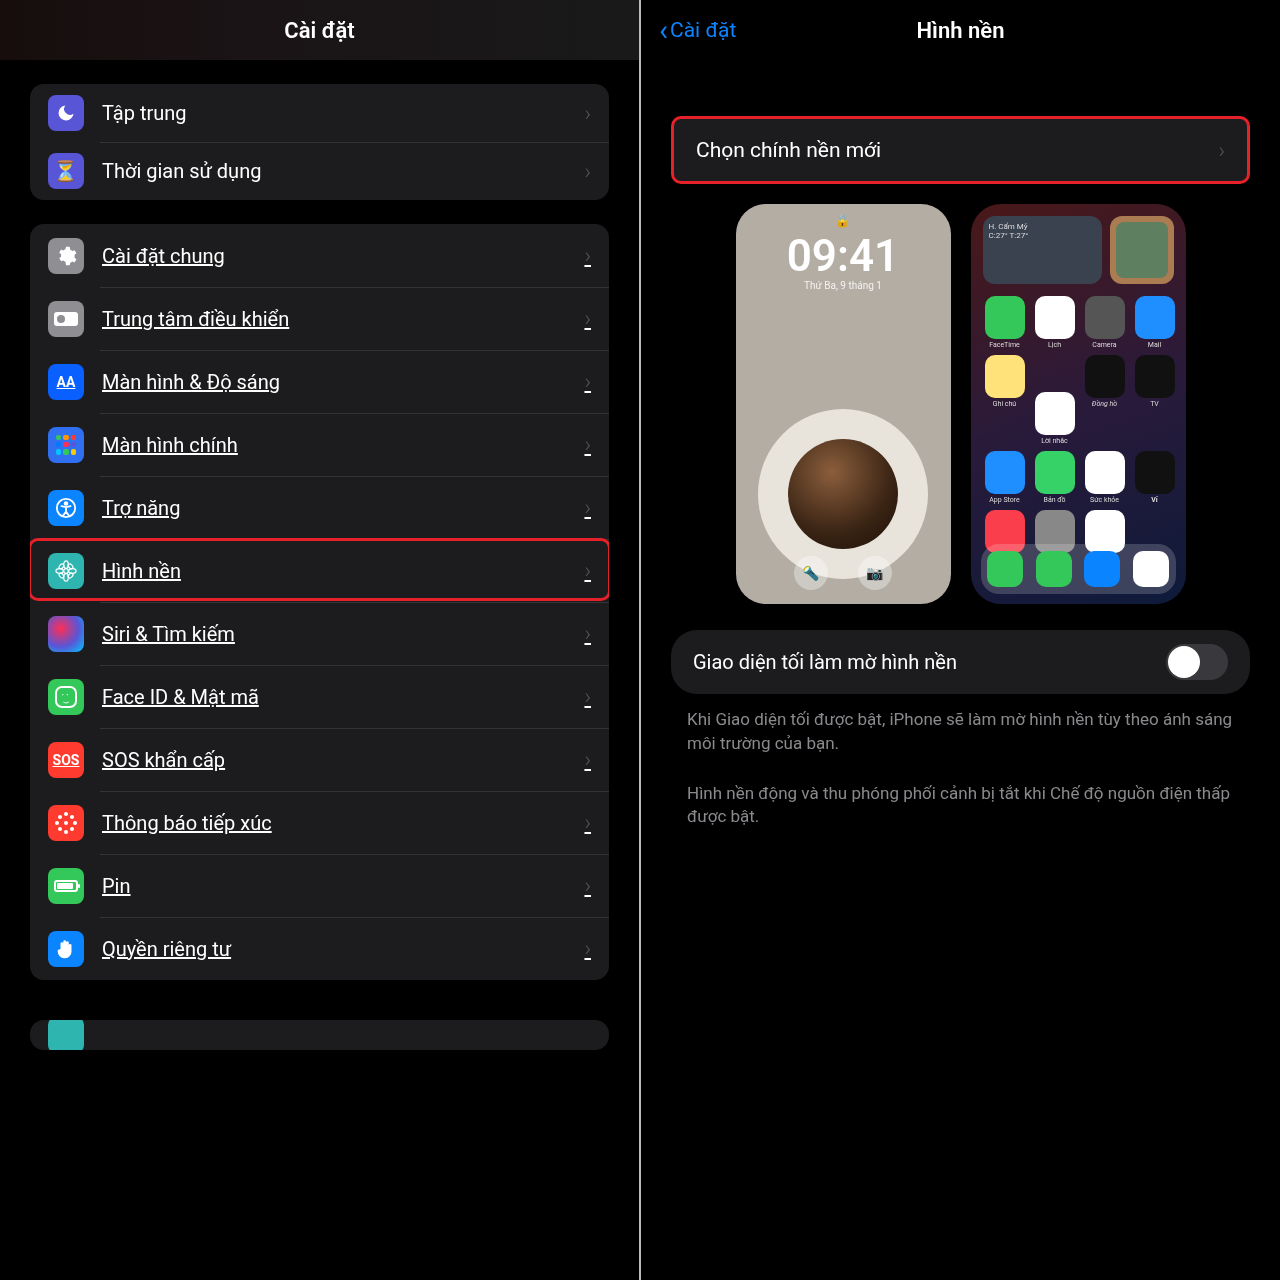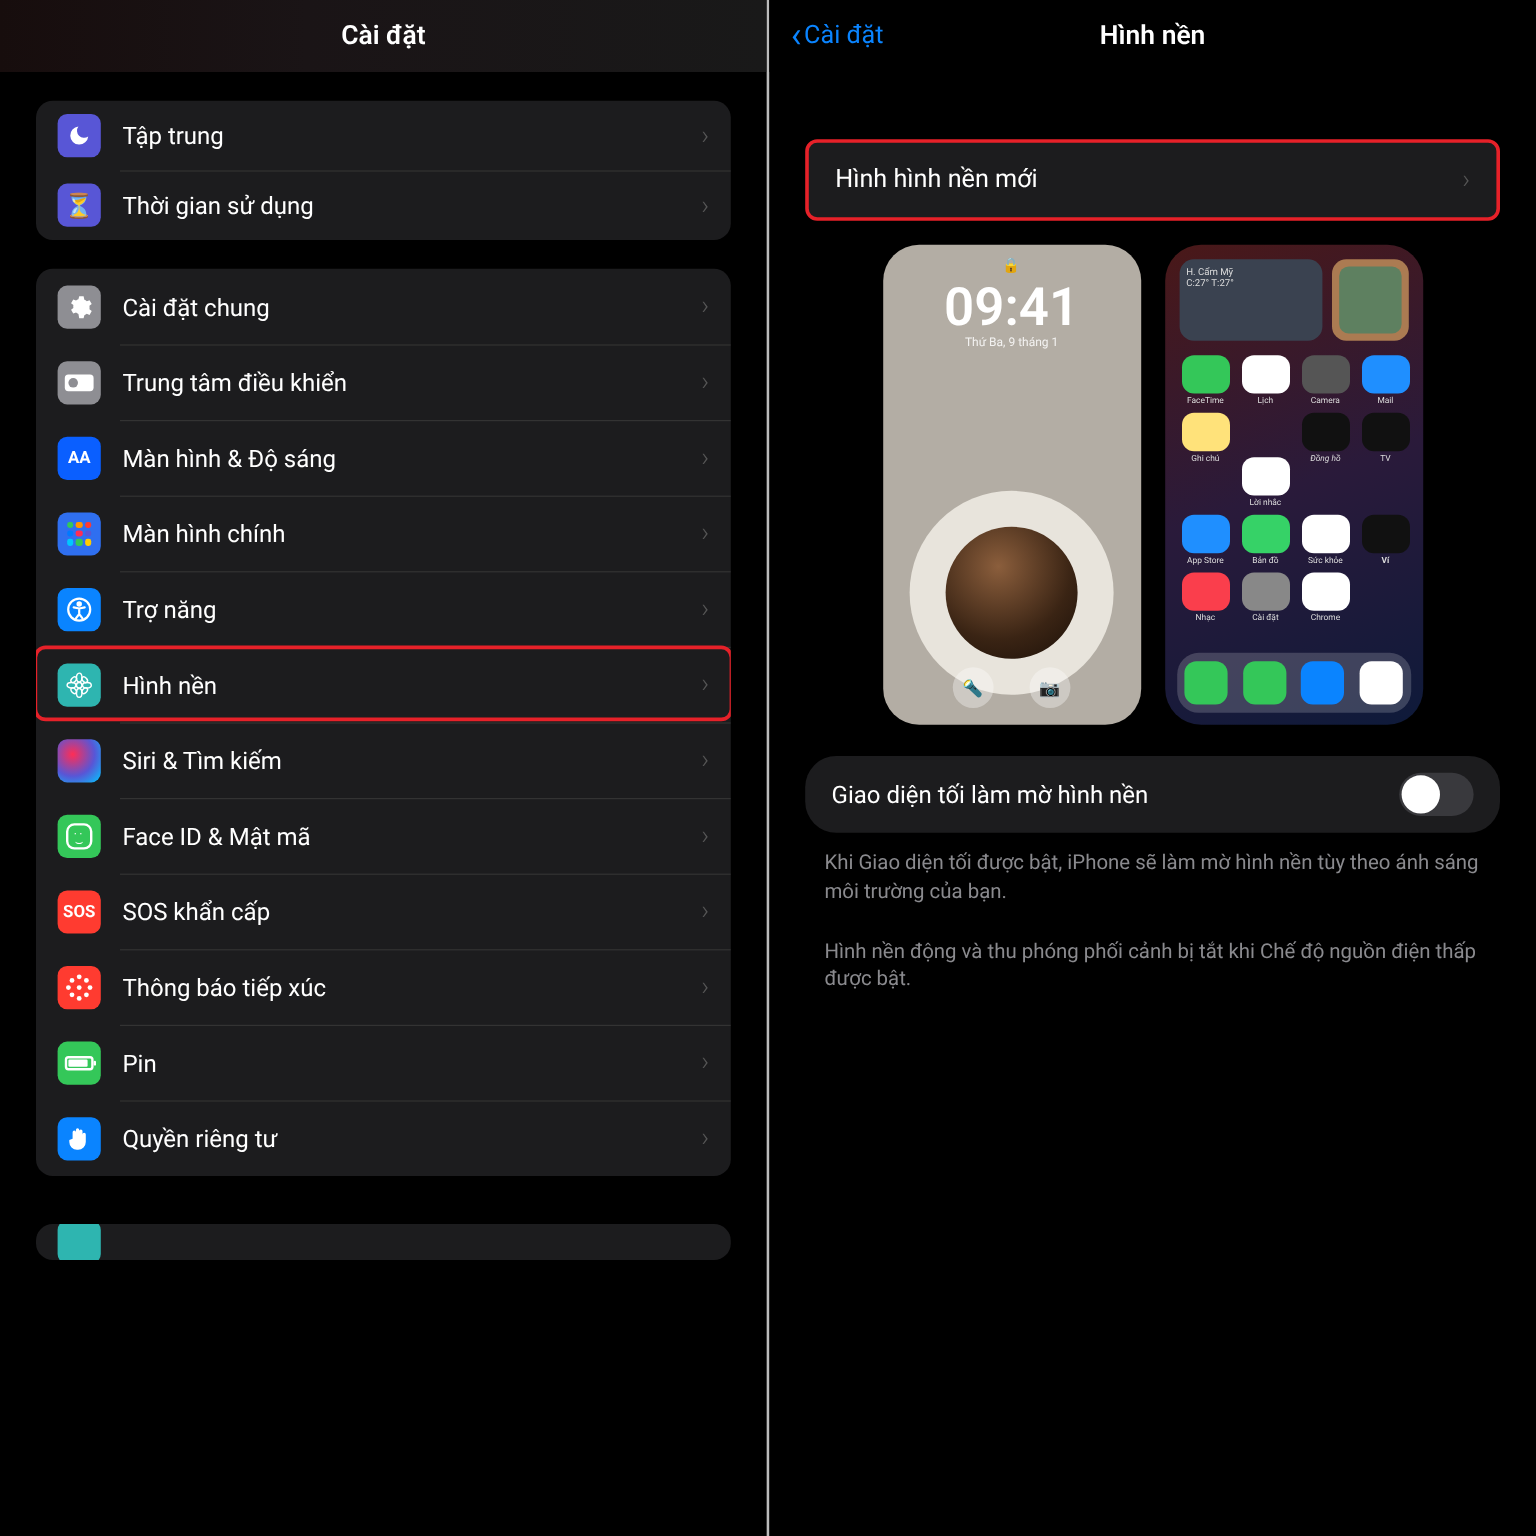--- a/index.html
+++ b/index.html
@@ -41,21 +41,21 @@
 .cup-inner{width:110px;height:110px;border-radius:50%;background:radial-gradient(circle at 40% 30%,#8b5e3c 0%,#3a2414 60%,#1a0f08 100%);}
 .phone .dock{position:absolute;bottom:14px;left:0;right:0;display:flex;justify-content:center;gap:30px;}
 .dock-btn{width:34px;height:34px;border-radius:50%;background:rgba(255,255,255,.35);display:flex;align-items:center;justify-content:center;font-size:14px;}
 
 .phone.home{background:linear-gradient(160deg,#4a1818,#2a1a3a 50%,#0e1a3a);}
 .widgets{position:absolute;top:12px;left:12px;right:12px;display:flex;gap:8px;}
 .w1{flex:1;height:68px;background:#3a4250;border-radius:12px;padding:6px;font-size:8px;color:#ddd;}
 .w2{width:64px;height:68px;background:#ab7b52;border-radius:12px;position:relative;}
 .w2::after{content:"";position:absolute;inset:6px;background:#5e8060;border-radius:8px;}
 .apps{position:absolute;top:92px;left:14px;right:14px;display:grid;grid-template-columns:repeat(4,1fr);gap:16px 10px;}
-.app{width:40px;height:32px;border-radius:10px;justify-self:center;}
+.app{width:40px;height:43px;border-radius:10px;justify-self:center;}
 .app-label{font-size:7px;color:#ddd;text-align:center;position:absolute;bottom:-10px;left:0;right:0;}
 .dockbar{position:absolute;bottom:10px;left:10px;right:10px;height:50px;background:rgba(255,255,255,.18);border-radius:18px;display:flex;align-items:center;justify-content:space-around;}
 .dockbar .app{width:36px;height:36px;}
 
 .toggle-group{margin:26px 30px 14px;background:#1c1c1e;border-radius:26px;}
 .toggle-row{display:flex;align-items:center;height:64px;padding:0 22px;}
 .toggle-label{flex:1;font-size:20px;}
 .switch{width:62px;height:36px;background:#39393d;border-radius:18px;position:relative;}
 .knob{width:32px;height:32px;border-radius:50%;background:#fff;position:absolute;top:2px;left:2px;}
 .desc{margin:0 46px;color:#8a8a8e;font-size:17px;line-height:1.4;}
@@ -116,21 +116,21 @@
       </div>
       <div class="row">
         <div class="icon ic-screentime">
             <span class="hourglass">⏳</span>
           </div>
         <div class="label">Thời gian sử dụng</div>
         <div class="chevron">›</div>
       </div>
     </div>
 
-    <div class="group" style="position:relative;">
+    <div class="group" style="position:relative;text-decoration:underline;">
       <div class="row tall">
         <div class="icon ic-general">
           <svg class="gear-svg" viewBox="0 0 24 24" fill="#fff">
               <path d="M12 8a4 4 0 100 8 4 4 0 000-8zm9.4 4a7.6 7.6 0 00-.1-1.3l2.1-1.6-2-3.5-2.5 1a7.7 7.7 0 00-2.2-1.3L16 2h-4l-.7 2.7a7.7 7.7 0 00-2.2 1.3l-2.5-1-2 3.5 2.1 1.6a7.6 7.6 0 000 2.6l-2.1 1.6 2 3.5 2.5-1c.7.5 1.4 1 2.2 1.3L12 22h4l.7-2.7c.8-.3 1.5-.8 2.2-1.3l2.5 1 2-3.5-2.1-1.6c.1-.4.1-.9.1-1.3z"></path>
             </svg>
         </div>
         <div class="label">Cài đặt chung</div>
         <div class="chevron">›</div>
       </div>
       <div class="row tall">
@@ -255,21 +255,21 @@
     <div class="header">
       <div class="header-back">
         <span class="chev">‹</span>
         <span>Cài đặt</span>
       </div>
       <div class="header-title">Hình nền</div>
     </div>
 
     <div class="r-group hl-r">
       <div class="r-row">
-        <div class="r-label">Hình hình nền mới</div>
+        <div class="r-label">Chọn chính nền mới</div>
         <div class="chevron">›</div>
       </div>
     </div>
 
     <div class="preview">
 
       <div class="phone">
         <div class="lock">🔒</div>
         <div class="time">09:41</div>
         <div class="date">Thứ Ba, 9 tháng 1</div>

